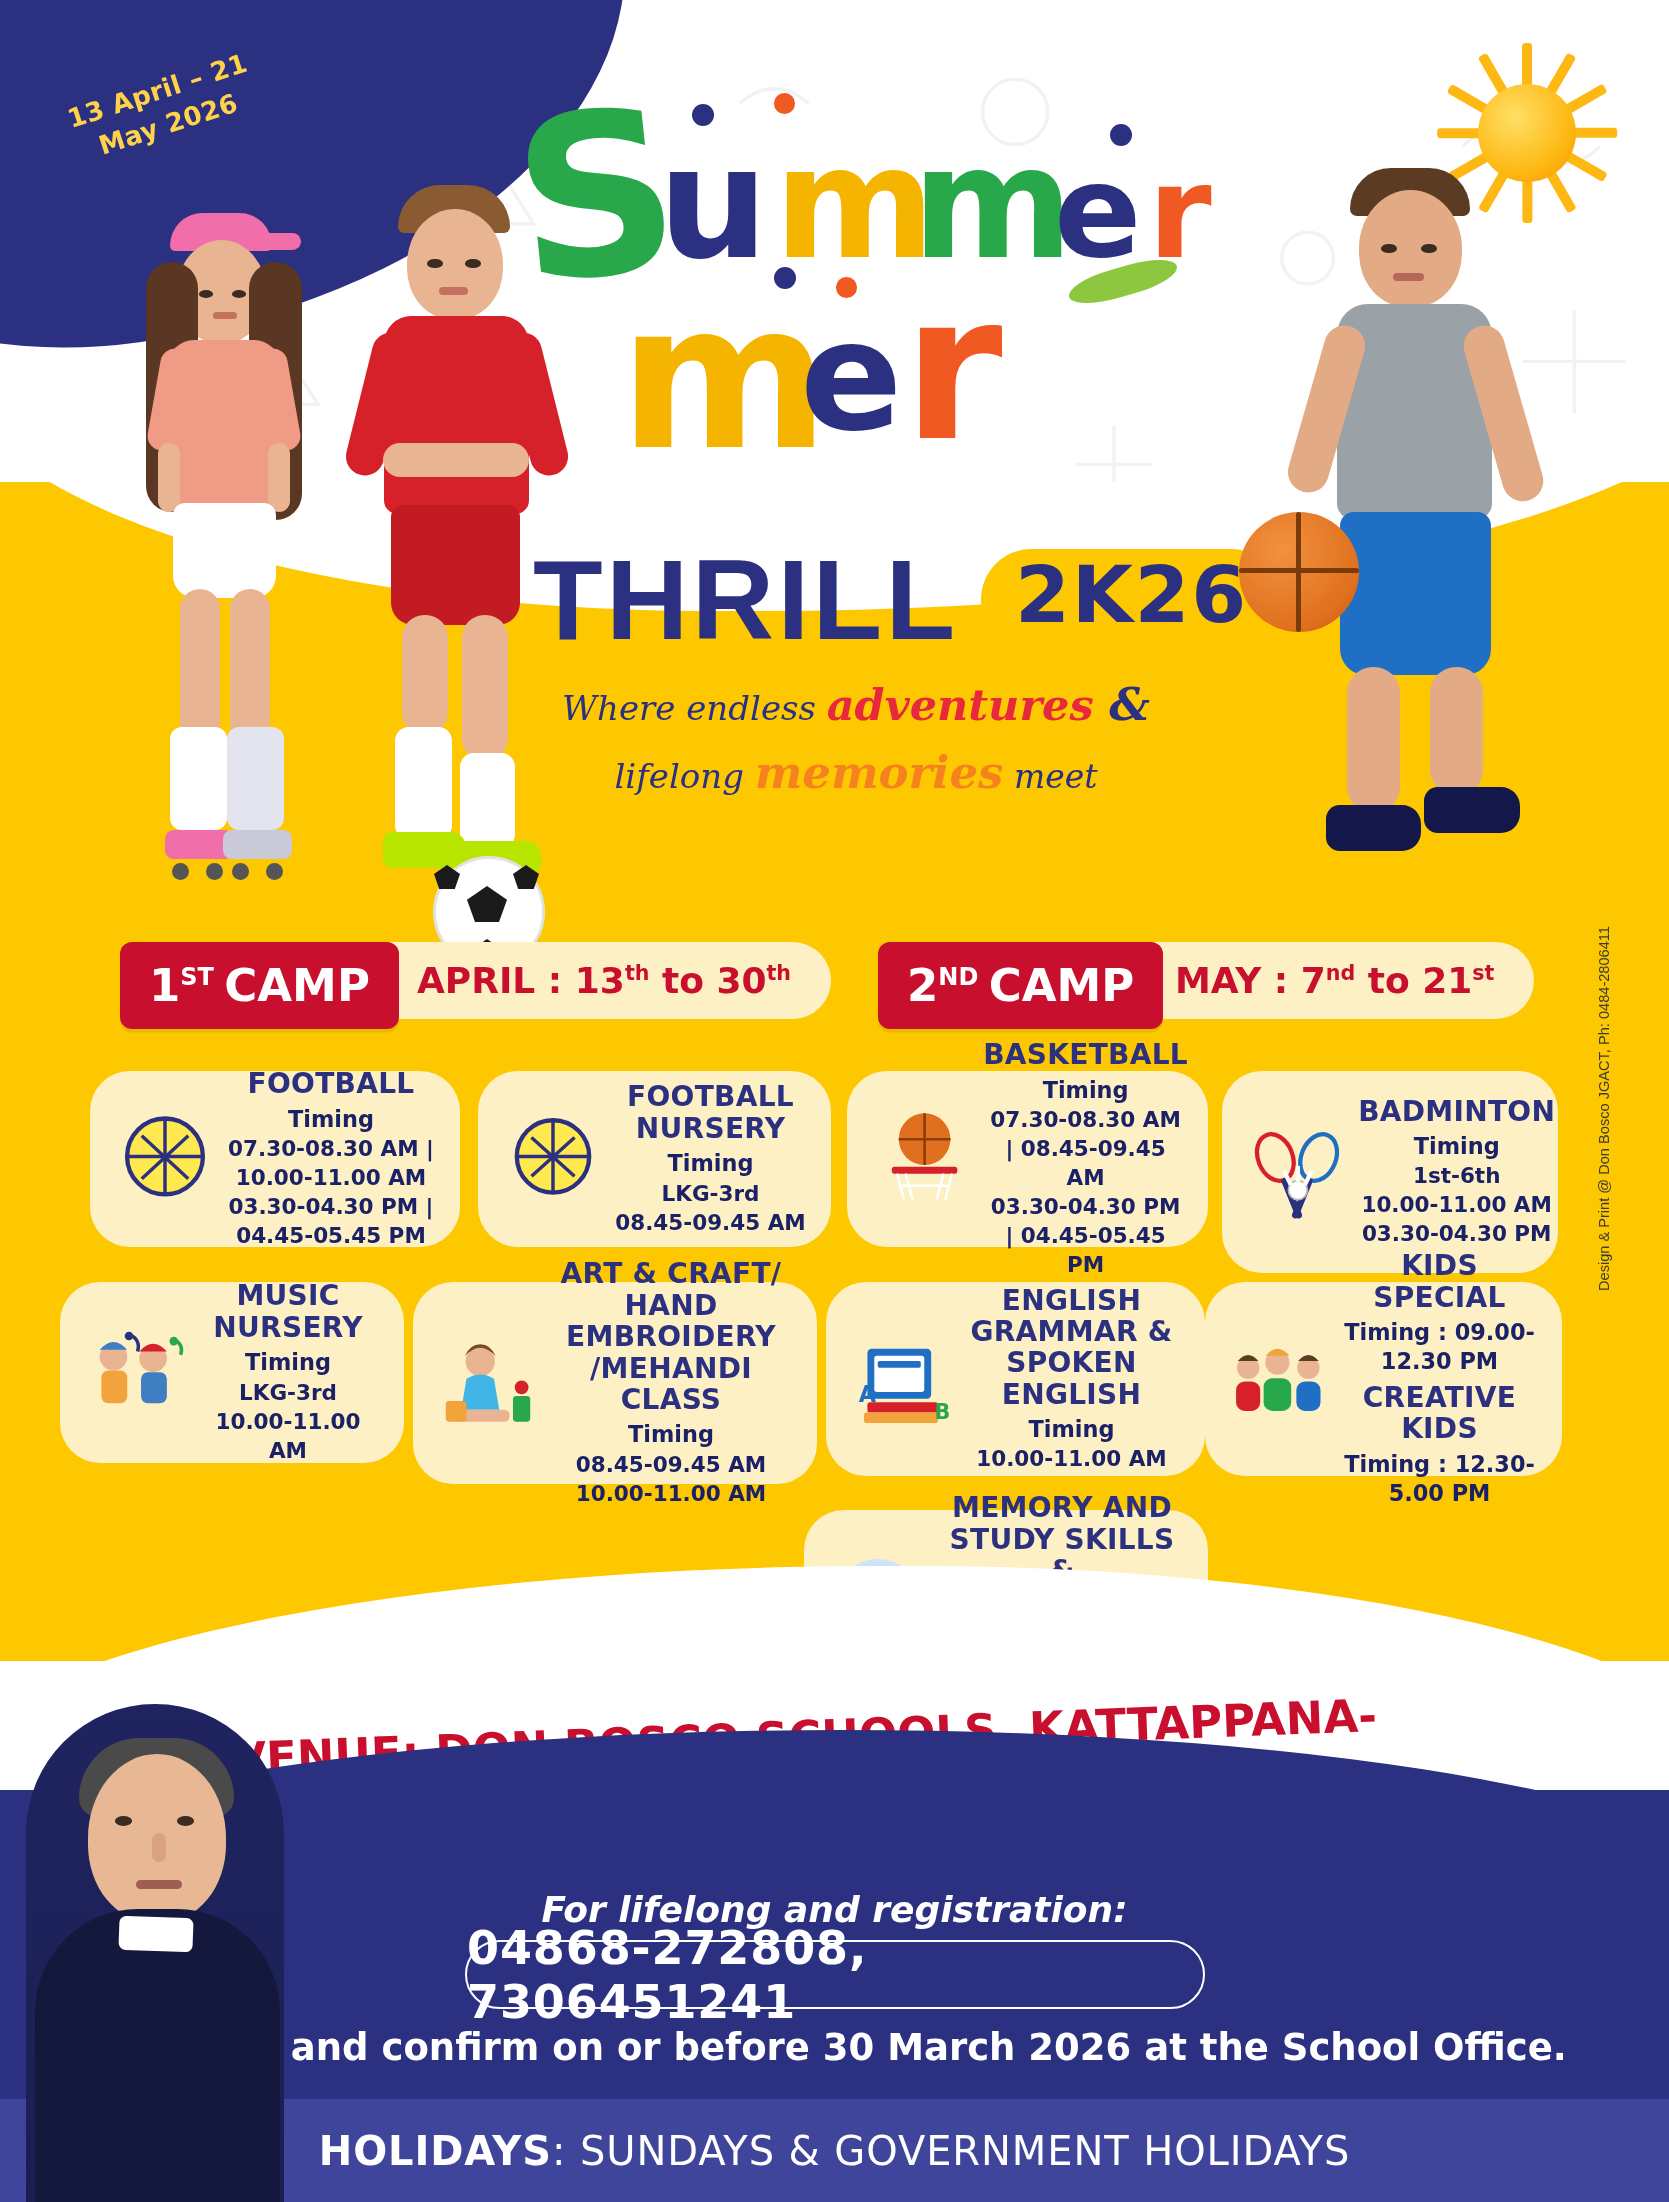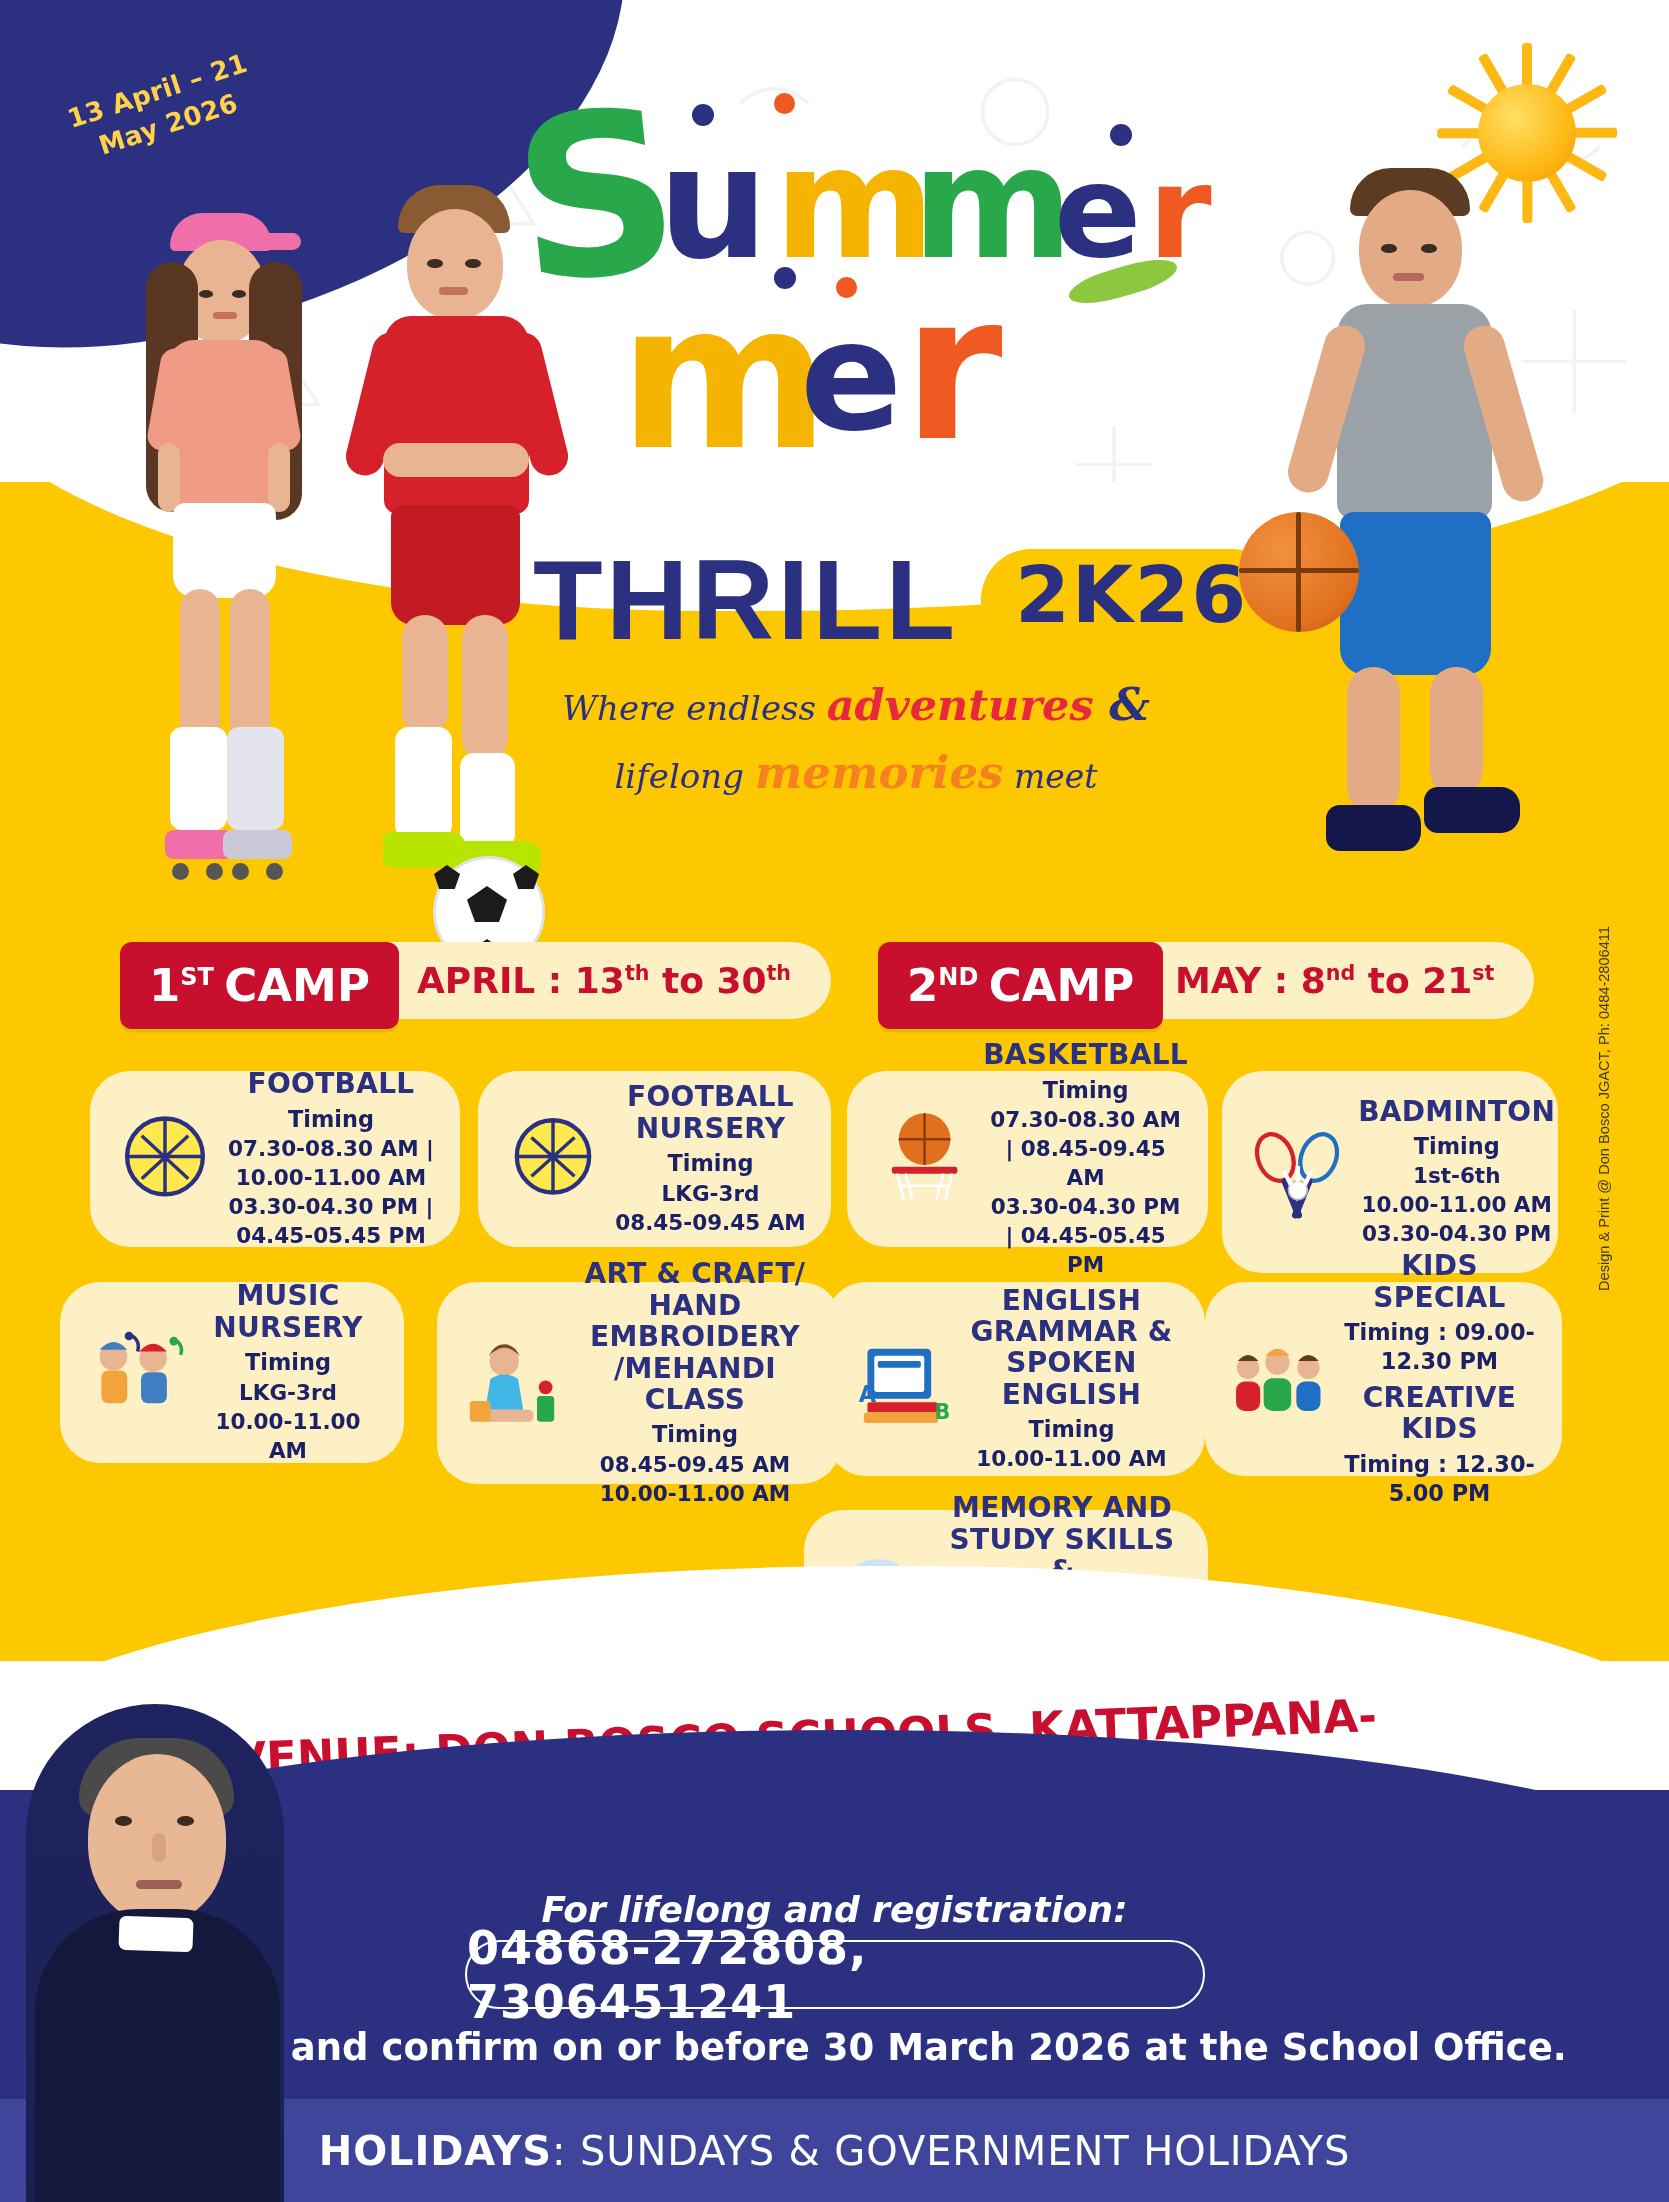--- a/index.html
+++ b/index.html
@@ -477,21 +477,21 @@
     </div>
     <div class="camp-tag">
       <span><span>1</span><sup>ST</sup></span>
       <span>CAMP</span>
     </div>
   </div>
 
   <div class="camp-header" style="left:878px; top:942px; width:680px;">
     <div class="camp-pill">
       <span class="camp-range">
-        <span>MAY : 8</span><sup>nd</sup><span> to 21</span><sup>st</sup>
+        <span>MAY : 7</span><sup>nd</sup><span> to 21</span><sup>st</sup>
       </span>
     </div>
     <div class="camp-tag">
       <span><span>2</span><sup>ND</sup></span>
       <span>CAMP</span>
     </div>
   </div>
 
   <div class="card" style="left:90px; top:1071px; width:370px; height:176px;">
     <div class="icon">
@@ -585,21 +585,21 @@
       </svg>
     </div>
     <div class="txt">
       <div class="c-title">MUSIC NURSERY</div>
       <div class="c-sub">Timing</div>
       <div class="c-line">LKG-3rd</div>
       <div class="c-line">10.00-11.00 AM</div>
     </div>
   </div>
 
-  <div class="card" style="left:413px; top:1282px; width:404px; height:202px;margin-left:24px;">
+  <div class="card" style="left:413px; top:1282px; width:404px; height:202px;">
     <div class="icon">
       <svg viewBox="0 0 130 130">
         <circle cx="56" cy="40" r="17" fill="#e9b491"></circle>
         <path d="M38 34 q18 -20 36 0 q-6 -14 -18 -14 q-12 0 -18 14" fill="#7a4a24"></path>
         <path d="M40 60 q16 -10 32 0 l6 36 h-44 z" fill="#41b6e6"></path>
         <rect x="30" y="96" width="60" height="14" rx="6" fill="#e9b491"></rect>
         <rect x="16" y="86" width="24" height="24" rx="4" fill="#f2a33c"></rect>
         <rect x="94" y="80" width="20" height="30" rx="4" fill="#29a84b"></rect>
         <circle cx="104" cy="70" r="8" fill="#d6202a"></circle>
       </svg>

